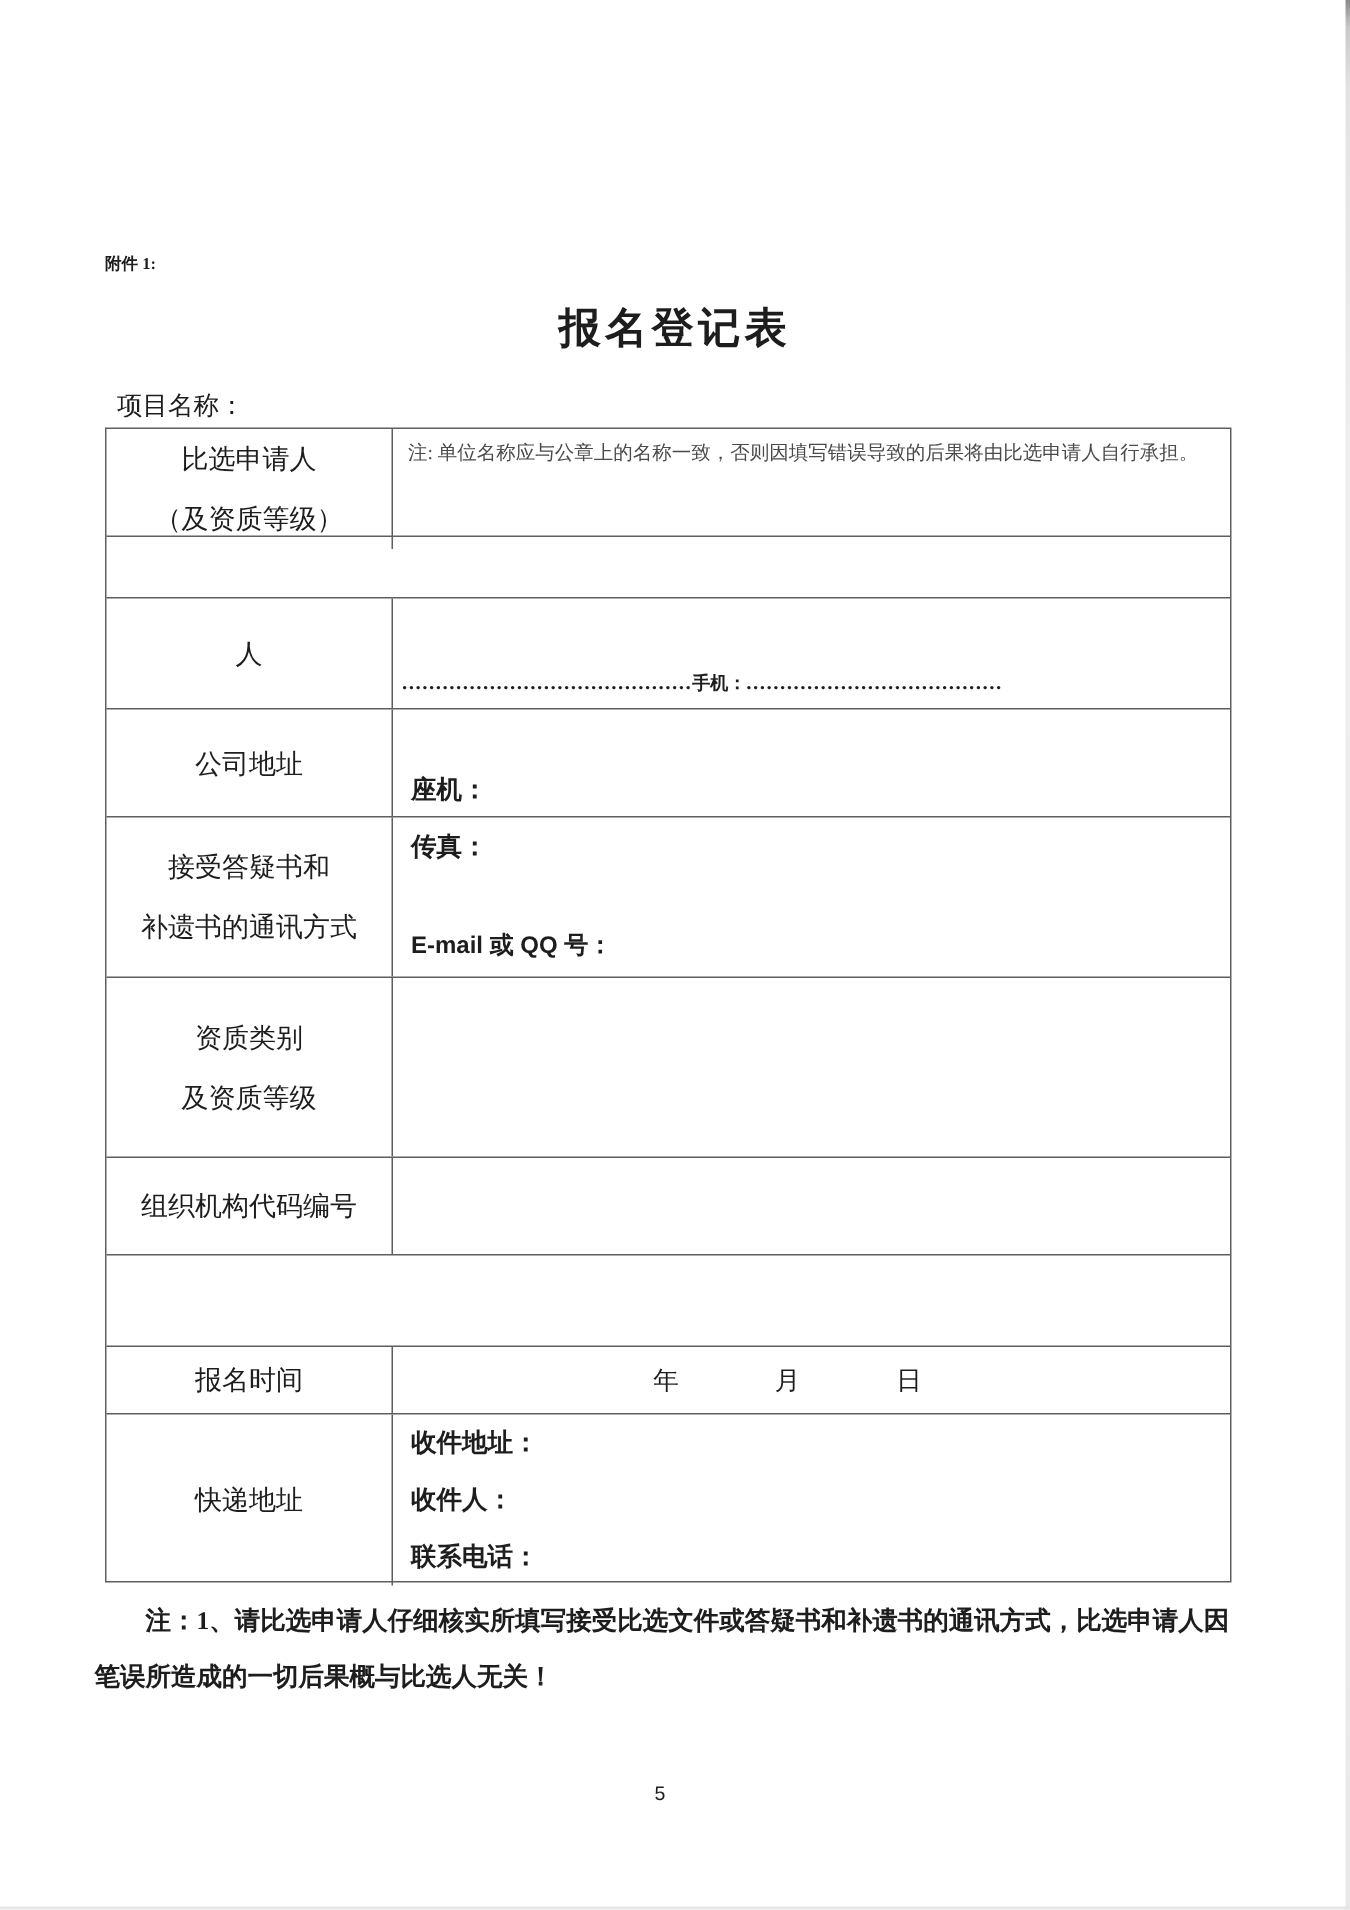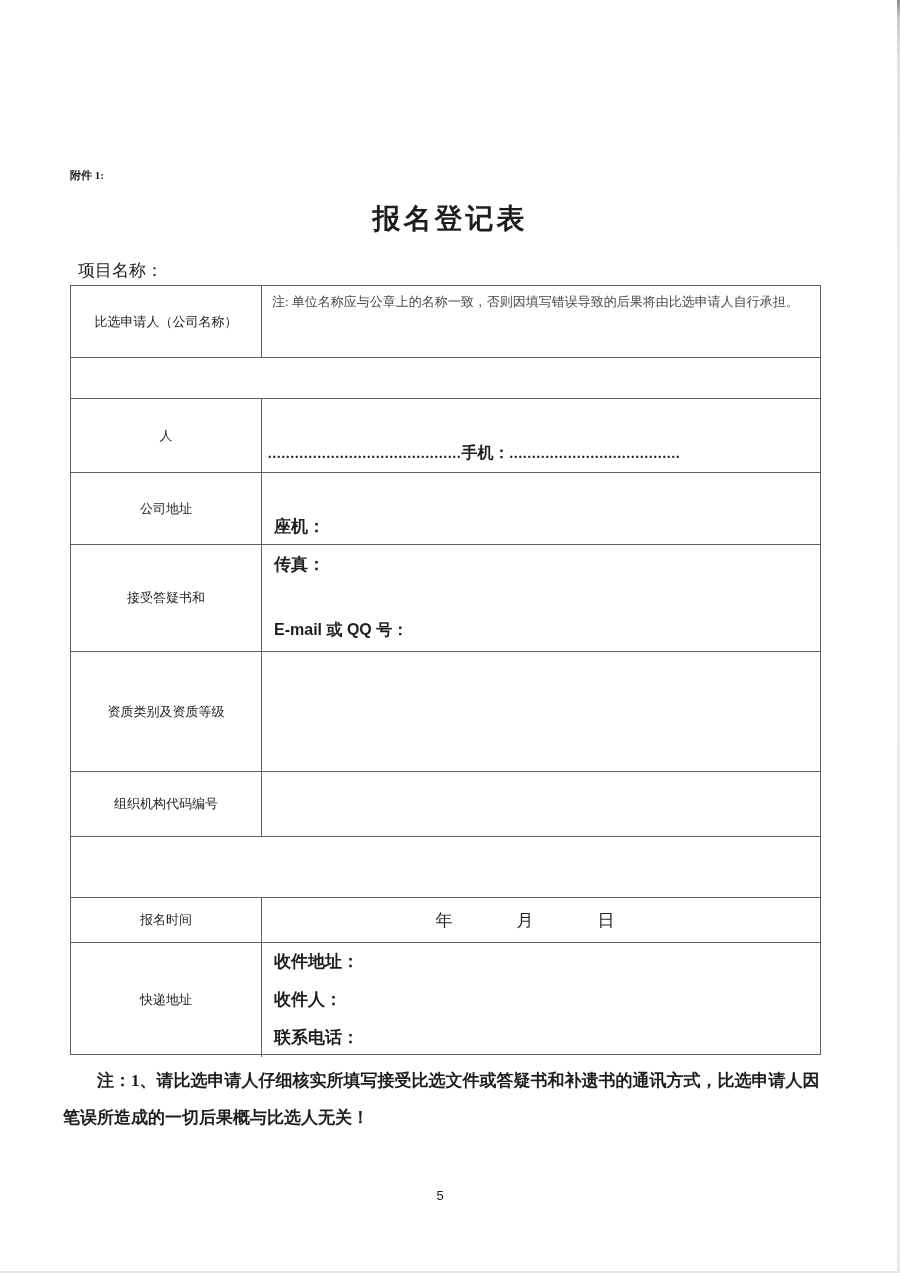--- a/index.html
+++ b/index.html
@@ -11,33 +11,33 @@
   .scan-edge-bottom { position:absolute; left:0; bottom:0; width:100%; height:2px; background:#e6e6e6; }
 
   .attachment-label { position:absolute; left:70px; top:168px; font-size:11px; font-weight:bold; }
   .form-title { position:absolute; left:0; top:200px; width:100%; text-align:center;
     font-size:28px; font-weight:600; letter-spacing:3px; }
   .project-name { position:absolute; left:78px; top:259px; font-size:17px; }
 
   .reg-table { position:absolute; left:70px; top:285px; width:751px; border:1px solid #5f5f5f; }
   .t-row { display:grid; grid-template-columns:191px 1fr; border-bottom:1px solid #5f5f5f; }
   .t-row:last-child { border-bottom:none; }
-  .t-label { border-right:1px solid #5f5f5f; display:flex; flex-direction:row;
+  .t-label { border-right:1px solid #5f5f5f; display:flex; flex-direction:column;
     align-items:center; justify-content:center; text-align:center;
-    font-size:13px; line-height:40px; padding:0 4px; }
+    font-size:18px; line-height:40px; padding:0 4px; }
   .t-cell { position:relative; font-size:17px; }
 
   .h1 { height:72px; } .h2 { height:41px; } .h3 { height:74px; } .h4 { height:72px; }
   .h5 { height:107px; } .h6 { height:120px; } .h7 { height:65px;gap:46px; } .h8 { height:61px; }
   .h9 { height:45px; } .h10 { height:111px; }
 
   .cell-note { padding:7px 10px 0 10px; font-size:13px; color:#4a4a4a; line-height:18px; }
   .cell-bottom { position:absolute; left:0; bottom:0; padding:0 6px 8px 6px; }
   .dotted-line { font-size:14px; font-weight:bold; letter-spacing:1px; white-space:nowrap; }
-  .dotted-line .cn { font-size:16px; letter-spacing:0; }
+  .dotted-line .cn { font-size:12px; letter-spacing:0; }
   .cell-landline { position:absolute; left:0; bottom:0; padding:0 12px 6px 12px; font-weight:bold; }
   .cell-comm { height:100%; display:flex; flex-direction:column; justify-content:space-between;
     padding:8px 12px 10px 12px; font-weight:bold;gap:27px; }
   .email-label { font-family:"Liberation Sans","DejaVu Sans",sans-serif; font-size:16px; }
   .cell-date { height:100%; display:flex; align-items:center; justify-content:center; gap:64px;
     transform:translateX(-16px); }
   .cell-courier { height:100%; display:flex; flex-direction:column; justify-content:center;
     padding-left:12px; font-weight:bold; line-height:38px; }
 
   .footnote { position:absolute; left:63px; top:1062px; width:758px;
@@ -53,21 +53,21 @@
 
 <div class="attachment-label">附件 1:</div>
 <div class="form-title">报名登记表</div>
 <div class="project-name">项目名称：</div>
 
 <div class="reg-table">
 
   <div class="t-row h1">
     <div class="t-label">
       <span>比选申请人</span>
-      <span>（公司名称）</span>
+      <span>（及资质等级）</span>
     </div>
     <div class="t-cell">
       <div class="cell-note">注: 单位名称应与公章上的名称一致，否则因填写错误导致的后果将由比选申请人自行承担。</div>
     </div>
   </div>
 
   <div class="t-row h2">
     <div class="t-cell"></div>
   </div>
 
@@ -85,20 +85,21 @@
   <div class="t-row h4">
     <div class="t-label">公司地址</div>
     <div class="t-cell">
       <div class="cell-landline">座机：</div>
     </div>
   </div>
 
   <div class="t-row h5">
     <div class="t-label">
       <span>接受答疑书和</span>
+      <span>补遗书的通讯方式</span>
     </div>
     <div class="t-cell">
       <div class="cell-comm">
         <span>传真：</span>
         <span class="email-label">E-mail 或 QQ 号：</span>
       </div>
     </div>
   </div>
 
   <div class="t-row h6">

